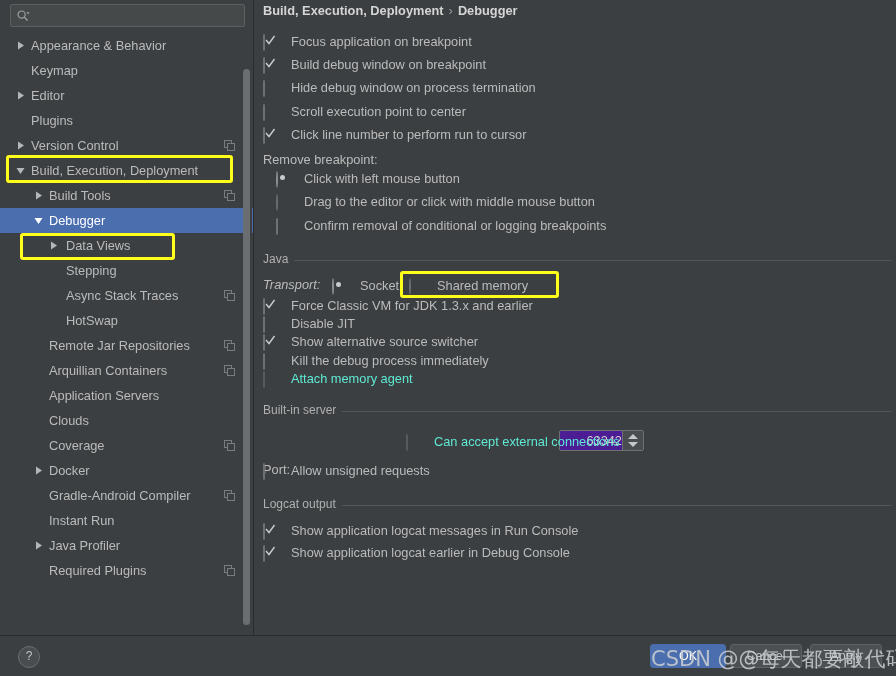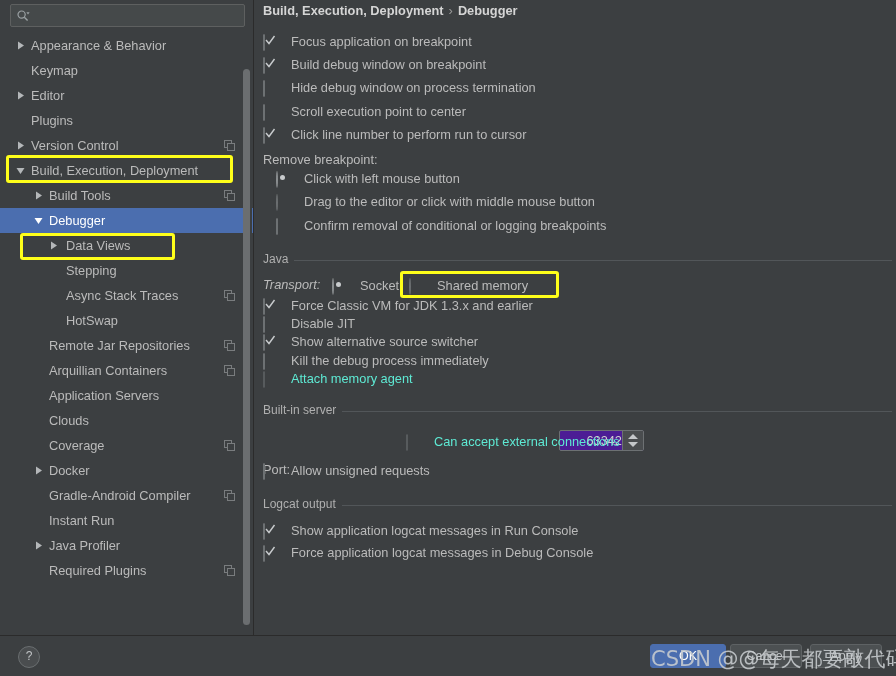--- a/index.html
+++ b/index.html
@@ -636,21 +636,21 @@
       </span>
       <span class="txt">Show application logcat messages in Run Console</span>
     </div>
 
     <div class="opt" style="left:9px; top:545px;">
       <span class="ctl">
         <span class="cb"><svg class="tick" viewBox="0 0 11 13">
               <polyline points="1,6 4,9.5 9.5,2" fill="none" stroke="#c9ccce" stroke-width="1.4"></polyline>
             </svg></span>
       </span>
-      <span class="txt">Force application logcat messages in Debug Console</span>
+      <span class="txt">Show application logcat earlier in Debug Console</span>
     </div>
 
   </div>
 
   <div class="hl" style="left:6px;  top:155px; width:227px; height:28px;"></div>
   <div class="hl" style="left:20px; top:233px; width:155px; height:27px;"></div>
   <div class="hl" style="left:400px;top:271px; width:159px; height:27px;"></div>
 
   <div id="bottom">
     <div id="help-btn">?</div>

